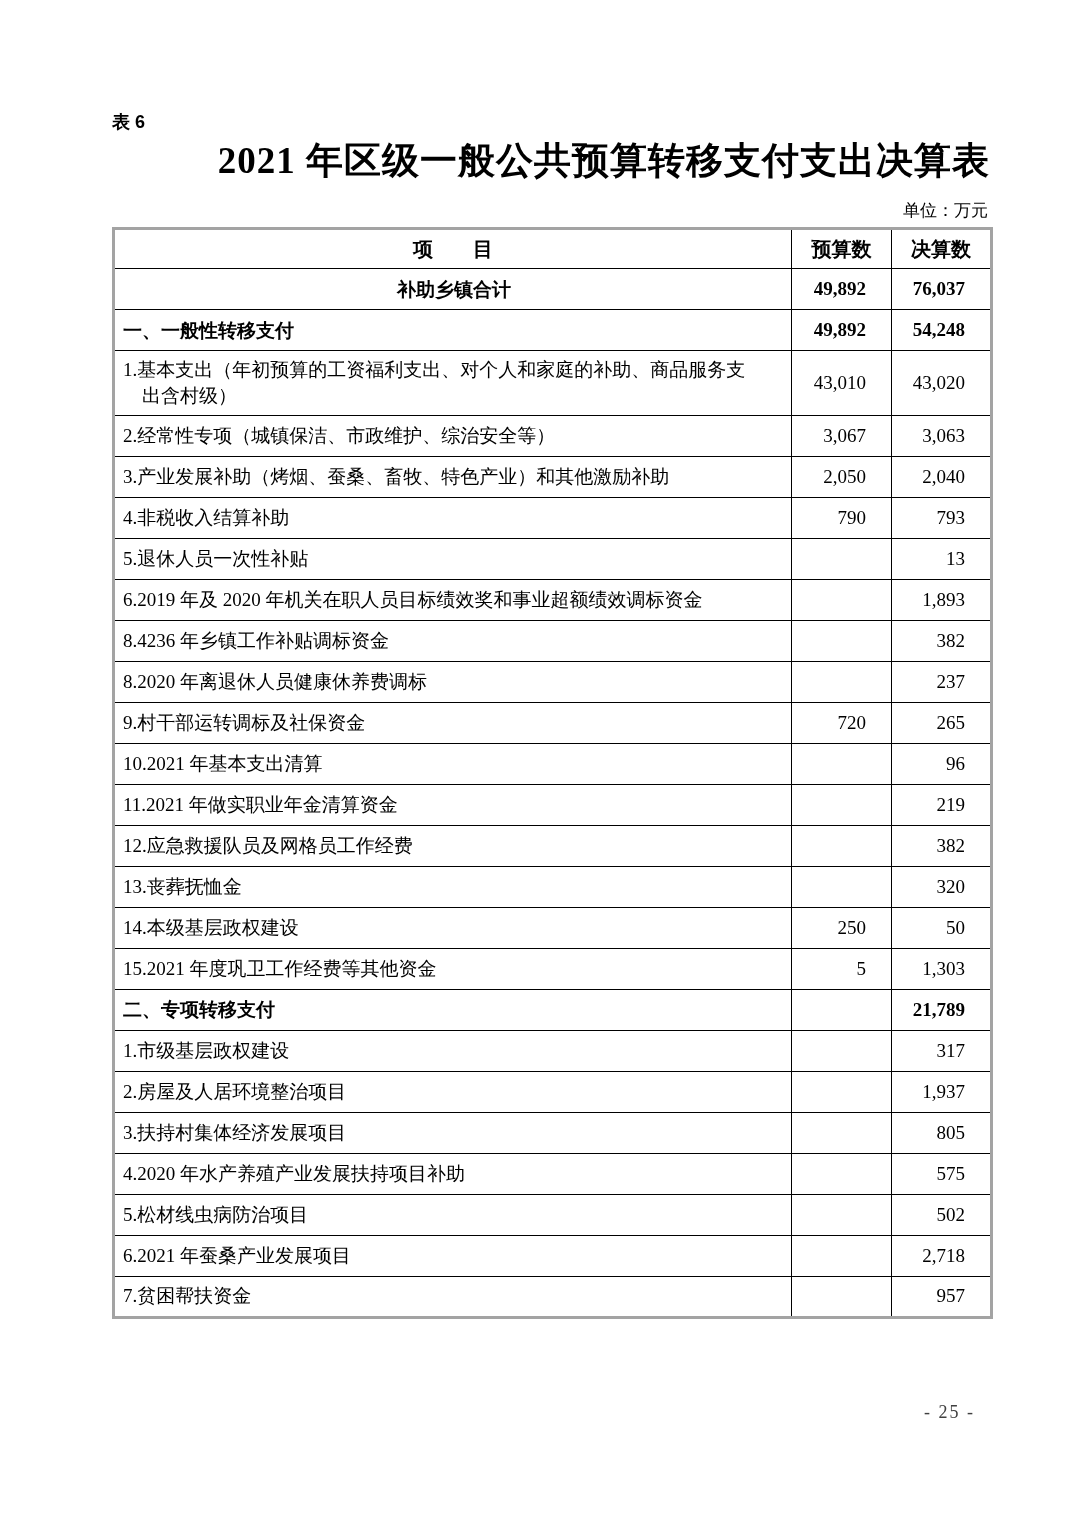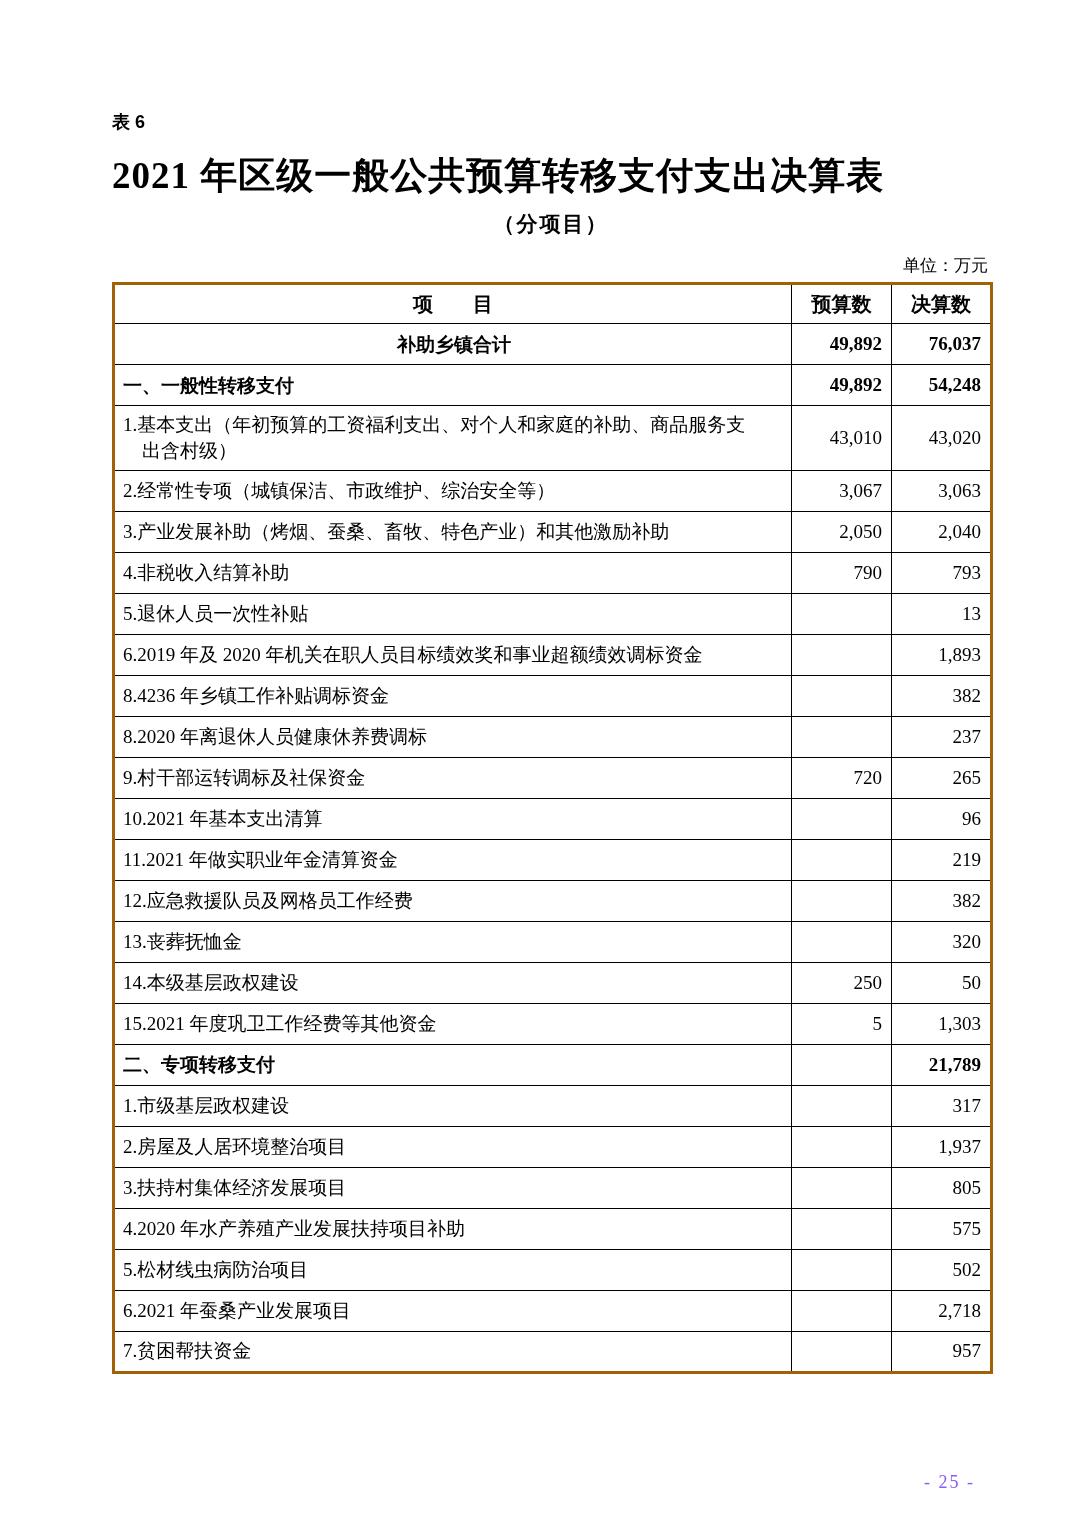--- a/index.html
+++ b/index.html
@@ -8,60 +8,59 @@
     background:#ffffff; color:#000;
     font-family:"Liberation Serif","DejaVu Serif",serif;
     position:relative; overflow:hidden;
   }
   .content { position:absolute; left:112px; top:0; width:878px; }
   .table-label {
     margin-top:110px; font-size:18px; font-weight:600;
     font-family:"Liberation Sans","DejaVu Sans",sans-serif;
   }
   .title {
-    text-align:left; font-size:37px; font-weight:bold;
-    margin-top:20px; letter-spacing:1px; line-height:1.2;
+    text-align:right; font-size:37px; font-weight:bold;
+    margin-top:5px; letter-spacing:1px; line-height:1.2;
   }
   .subtitle {
     text-align:center; font-size:21px; font-weight:bold;
     margin-top:12px; letter-spacing:2px;
     font-family:"Liberation Sans","DejaVu Sans",sans-serif;
   }
   .unit-note { text-align:right; font-size:17px; margin:16px 2px 5px 0; }
   table.budget {
     width:878px; border-collapse:collapse; table-layout:fixed;
-    border:3px solid #a16207;
+    border:3px solid #a3a3a3;
   }
   table.budget th, table.budget td { border:1px solid #000; }
   table.budget th {
     height:38px; font-size:20px; font-weight:bold;
     text-align:center; vertical-align:middle; padding:0 4px;
   }
   table.budget td { vertical-align:middle; font-size:19px; }
   td.c-label {
     padding:6px 6px 6px 8px; text-align:left;
     white-space:pre-wrap; line-height:1.35;
   }
-  td.c-num { padding:6px 9px 6px 4px; text-align:right; }
+  td.c-num { padding:6px 25px 6px 4px; text-align:right; }
   tr.row { height:41px; }
   tr.total td { font-weight:bold; }
   tr.total td.c-label { text-align:center; }
   tr.section td { font-weight:bold; }
   .page-number {
-    position:absolute; right:99px; top:1472px;
-    font-size:18px; color:#8b5cf6; letter-spacing:2px;
+    position:absolute; right:99px; top:1402px;
+    font-size:18px; color:#404040; letter-spacing:2px;
   }
 </style>
 </head>
 <body>
 
 <div class="content">
   <div class="table-label">表 6</div>
   <div class="title">2021 年区级一般公共预算转移支付支出决算表</div>
-  <div class="subtitle">（分项目）</div>
   <div class="unit-note">单位：万元</div>
 
   <table class="budget">
     <colgroup>
       <col style="width:678px">
       <col style="width:100px">
       <col style="width:100px">
     </colgroup>
     <thead>
       <tr class="header-row">

